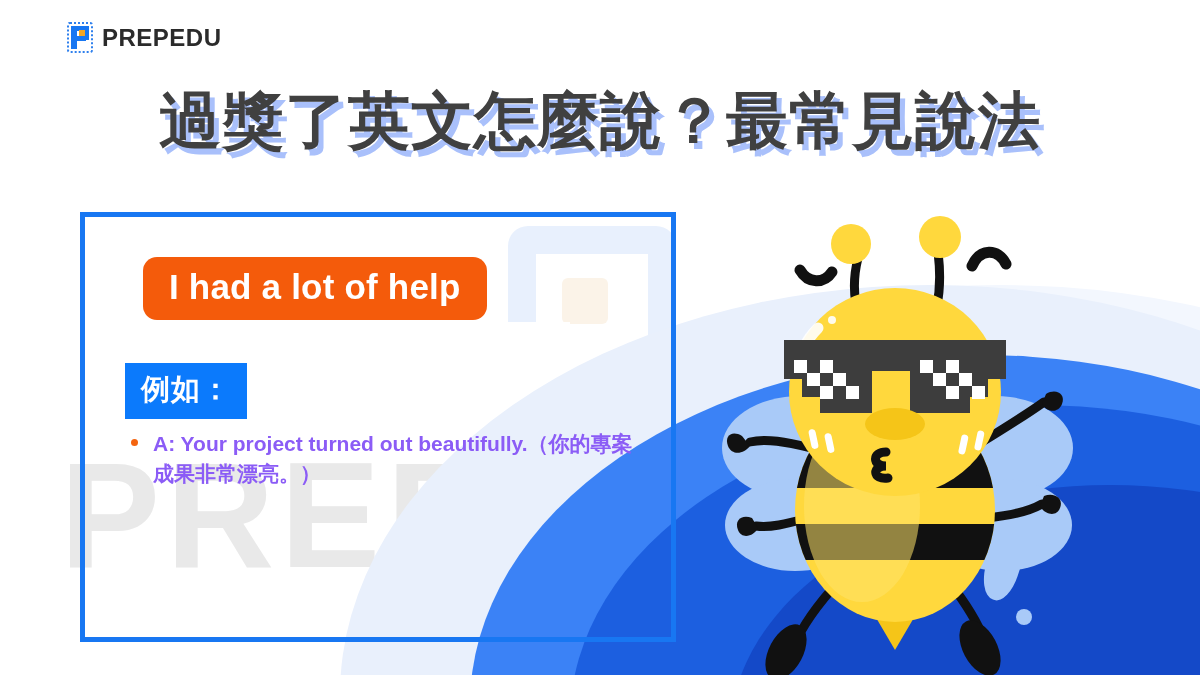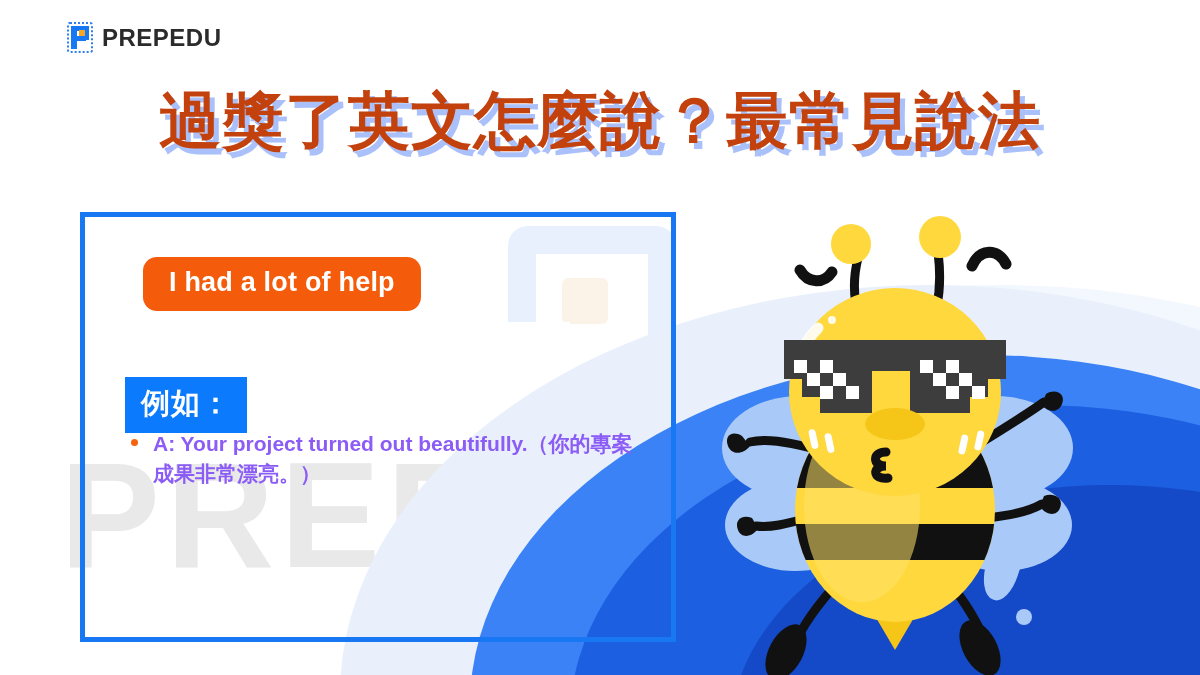--- a/index.html
+++ b/index.html
@@ -133,59 +133,58 @@
 
   
   #title {
     position:absolute;
     left:0; right:0; top:84px;
     text-align:center;
     z-index:5;
     font-size:62px;
     font-weight:bold;
     letter-spacing:1px;
-    color:#c2410c;
+    color:#404040;
     text-shadow:5px 6px 0 #a9c0fb;
     line-height:1.2;
     white-space:nowrap;
   }
 
   
   #card {
     position:absolute;
     left:80px; top:212px;
     width:596px; height:430px;
     border:5px solid #1877f2;
     background:transparent;
     z-index:4;
   }
 
   #phrase-badge {
     position:absolute;
     left:58px; top:40px;
     background:#f45b0b;
     color:#ffffff;
-    font-size:27px;
+    font-size:35px;
     font-weight:bold;
     padding:10px 26px 13px 26px;
     border-radius:14px;
     white-space:nowrap;
     letter-spacing:0.2px;
   }
 
   #example-label {
     position:absolute;
     left:40px; top:146px;
     background:#0b7afc;
     color:#ffffff;
     font-size:29px;
     font-weight:bold;
     padding:7px 16px 9px 16px;
     letter-spacing:1px;
-    margin-top:14px;
   }
 
   #example-list {
     position:absolute;
     left:42px; top:212px;
     width:520px;
     list-style:none;
   }
   #example-list li {
     position:relative;

